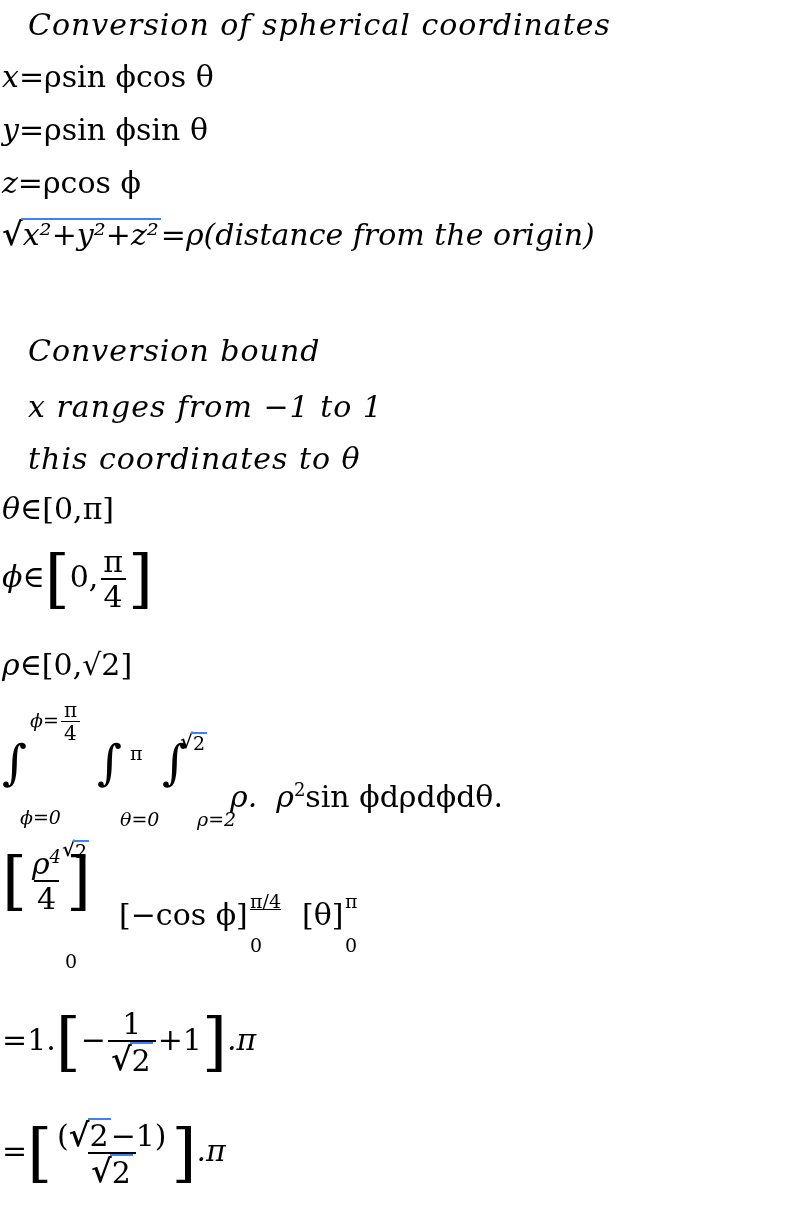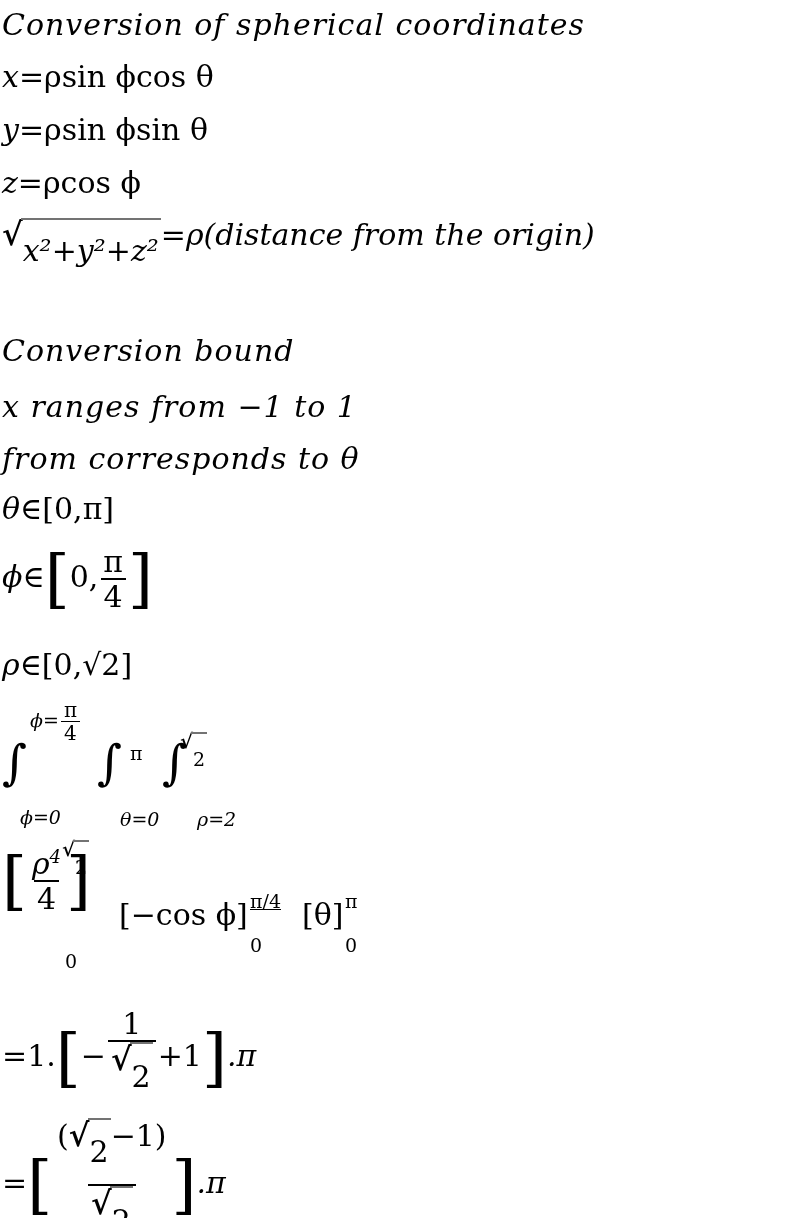--- a/index.html
+++ b/index.html
@@ -1,31 +1,31 @@
 <!DOCTYPE html>
 <html><head>
 <meta charset="utf-8">
 <style>
   html, body { margin: 0; padding: 0; background: #ffffff; }
   body { width: 800px; height: 1218px; position: relative; overflow: hidden;
          font-family: "DejaVu Serif", "Liberation Serif", serif; color: #000; }
   .line { position: absolute; left: 2px; white-space: nowrap; font-size: 30px; line-height: 1; }
   .it { font-style: italic; }
   .rm { font-style: normal; }
-  .wide { letter-spacing: 1px; }
+  .wide { letter-spacing: 1px; margin-left: 26px; }
   sup, sub { font-size: 18px; line-height: 0; }
   .frac { display: inline-flex; flex-direction: column; align-items: center; vertical-align: middle; margin: 0 2px; }
   .frac .num { padding: 0 3px; line-height: 1.05; }
   .frac .den { border-top: 2px solid #000; padding: 0 3px; line-height: 1.1; }
   .frac.small { font-size: 20px; }
   .frac.small .den { border-top-width: 1.5px; }
   .big-br { font-size: 64px; vertical-align: middle; line-height: 1; font-weight: 300; }
   .sqrt { display: inline-flex; align-items: stretch; }
   .sqrt .rad { font-weight: bold; font-size: 1.05em; margin-right: -2px; }
-  .sqrt .under { border-top: 2px solid #737373; padding: 16px 2px; }
+  .sqrt .under { border-top: 2px solid #3b82f6; padding: 0 2px; }
   .int { font-size: 48px; vertical-align: middle; font-style: normal; }
   .lim { position: absolute; font-size: 19px; white-space: nowrap; }
 </style>
 </head>
 <body>
 
 <div class="line it wide" style="top:10px">Conversion of spherical coordinates</div>
 
 <div class="line" style="top:62px">
   <span class="it">x</span><span>=</span><span>ρsin ϕcos θ</span>
@@ -38,21 +38,21 @@
 </div>
 <div class="line" style="top:218px">
   <span class="sqrt">
       <span class="rad">√</span>
       <span class="under it">x²+y²+z²</span>
     </span><span>=</span><span class="it">ρ(distance from the origin)</span>
 </div>
 
 <div class="line it wide" style="top:336px">Conversion bound</div>
 <div class="line it wide" style="top:392px">x ranges from −1 to 1</div>
-<div class="line it wide" style="top:444px">from corresponds to θ</div>
+<div class="line it wide" style="top:444px">this coordinates to θ</div>
 
 <div class="line" style="top:494px">
   <span class="it">θ</span>∈[<span>0</span>,<span>π</span>]
 </div>
 
 <div class="line" style="top:546px">
   <span class="it">ϕ</span>∈<span class="big-br">[</span><span>0</span>,<span class="frac">
       <span class="num">π</span>
       <span class="den">4</span>
     </span><span class="big-br">]</span>
@@ -76,20 +76,23 @@
   <span class="lim" style="left:128px; top:44px;">π</span>
   <span class="lim it" style="left:118px; top:110px;">θ=0</span>
 
   <span class="int" style="position:absolute; left:160px; top:38px;">∫</span>
   <span class="lim" style="left:178px; top:32px;"><span class="sqrt">
         <span class="rad">√</span>
         <span class="under">2</span>
       </span></span>
   <span class="lim it" style="left:195px; top:110px;">ρ=2</span>
 
+  <span style="position:absolute; left:228px; top:82px;">
+    <span class="it" style="white-space:pre">ρ.  ρ</span><sup>2</sup><span>sin ϕdρdϕdθ.</span>
+  </span>
 </div>
 
 <div class="line" style="top:840px; height:135px; width:600px;">
   <span style="position:absolute; left:0; top:8px;">
     <span class="big-br">[</span><span class="frac">
         <span class="num it"><span>ρ</span><sup>4</sup></span>
         <span class="den">4</span>
       </span><span class="big-br">]</span>
   </span>
   <span class="lim" style="left:60px; top:0px;"><span class="sqrt">

